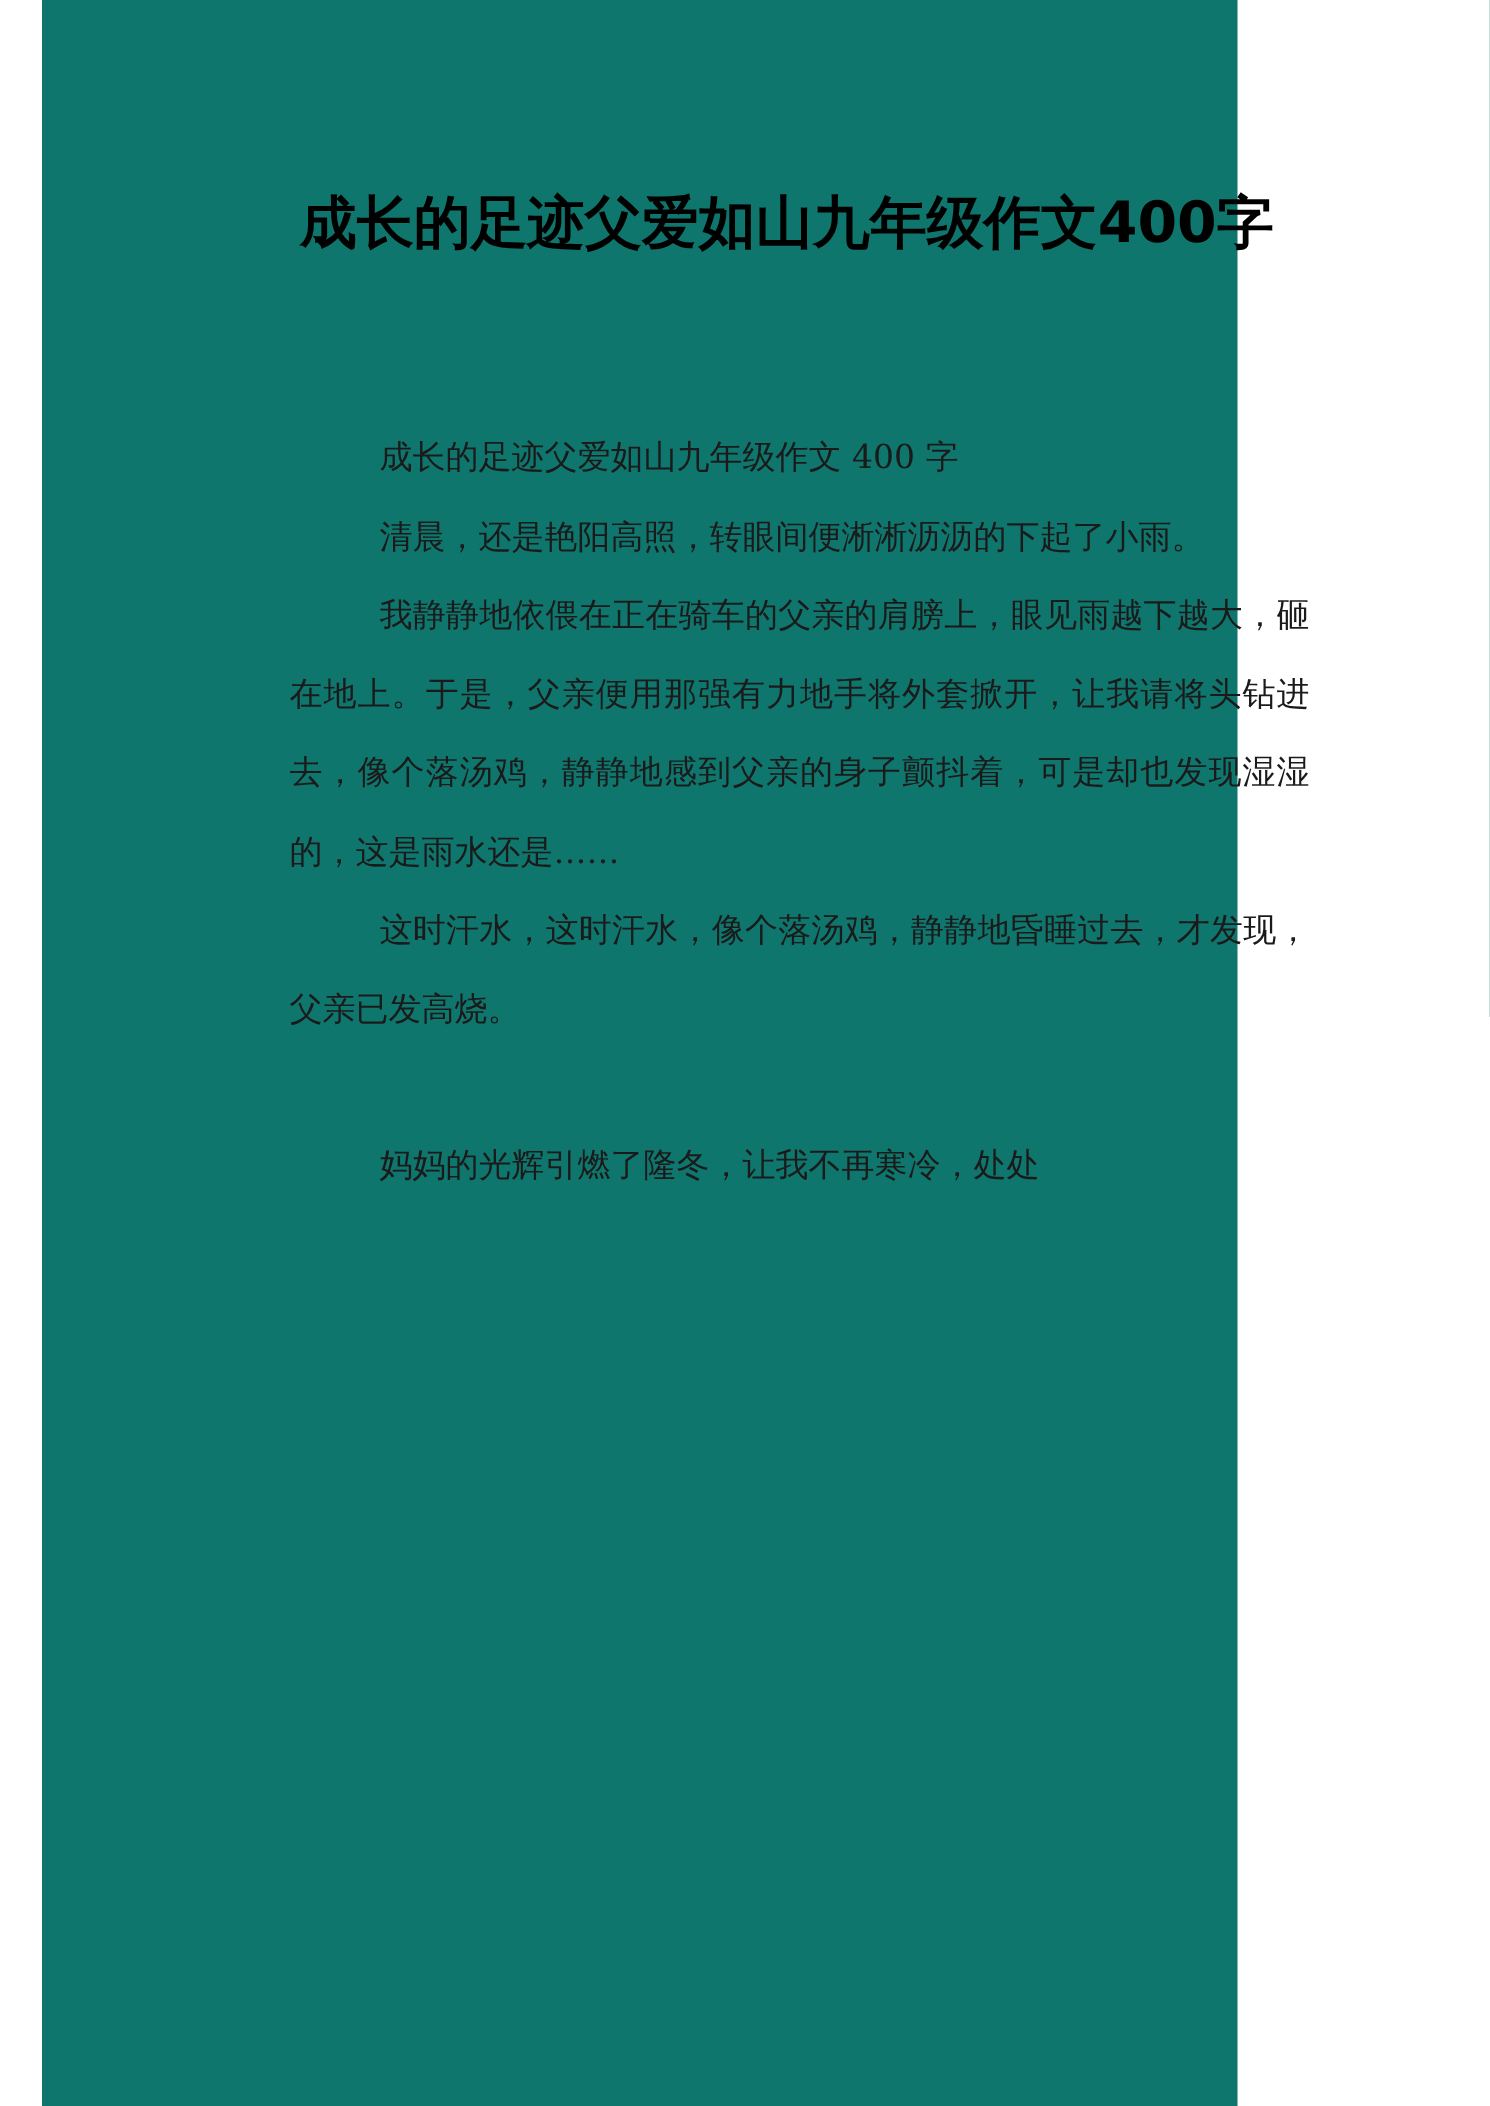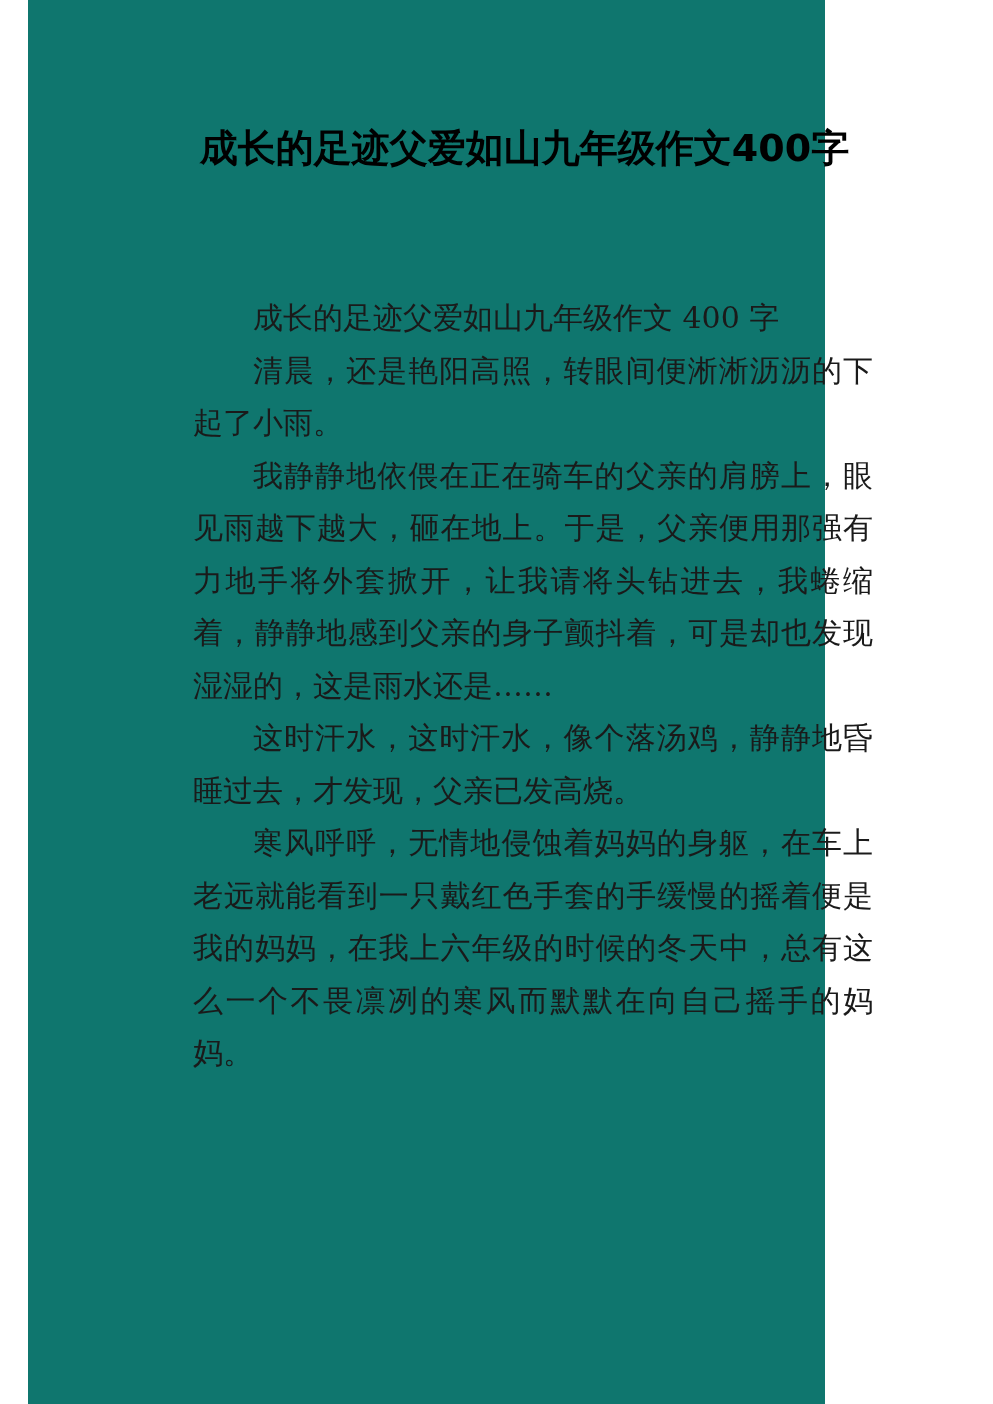--- a/index.html
+++ b/index.html
@@ -31,24 +31,24 @@
       font-family: "DejaVu Sans", "Liberation Sans", sans-serif;
       font-weight: bold;
       font-size: 38px;
       line-height: 52px;
       color: #000000;
       letter-spacing: 0px;
     }
     .body-text {
       position: absolute;
       left: 165px;
-      top: 292px;
+      top: 280px;
       width: 680px;
       font-family: "DejaVu Serif", "Liberation Serif", serif;
-      font-size: 30px;
+      font-size: 22px;
       line-height: 52.5px;
       color: #1a1a1a;
     }
     .para {
       margin: 0;
       text-indent: 60px;
       word-break: break-all;
       text-align: justify;
     }
     .para.gap-before {
@@ -57,17 +57,17 @@
   </style>
 </head>
 <body>
 
 <div class="page">
   <div class="title">成长的足迹父爱如山九年级作文400字</div>
 
   <div class="body-text">
     <p class="para">成长的足迹父爱如山九年级作文 400 字</p>
     <p class="para">清晨，还是艳阳高照，转眼间便淅淅沥沥的下起了小雨。</p>
-    <p class="para">我静静地依偎在正在骑车的父亲的肩膀上，眼见雨越下越大，砸在地上。于是，父亲便用那强有力地手将外套掀开，让我请将头钻进去，我蜷缩着，静静地感到父亲的身子颤抖着，可是却也发现湿湿的，这是雨水还是……</p>
+    <p class="para">我静静地依偎在正在骑车的父亲的肩膀上，眼见雨越下越大，砸在地上。于是，父亲便用那强有力地手将外套掀开，让我请将头钻进去，像个落汤鸡，静静地感到父亲的身子颤抖着，可是却也发现湿湿的，这是雨水还是……</p>
     <p class="para">这时汗水，这时汗水，像个落汤鸡，静静地昏睡过去，才发现，父亲已发高烧。</p>
-    <p class="para">寒风呼呼，无情地侵蚀着妈妈的身躯，在车上老远就能看到一只戴红色手套的手缓慢的摇着便是我的妈妈，在我上六年级的时候的冬天中，总有这么一个不畏凛冽的寒风而默默在向自己摇手的妈妈。</p>
+    <p class="para gap-before">妈妈的光辉引燃了隆冬，让我不再寒冷，处处</p>
   </div>
 </div>
 
 </body></html>

